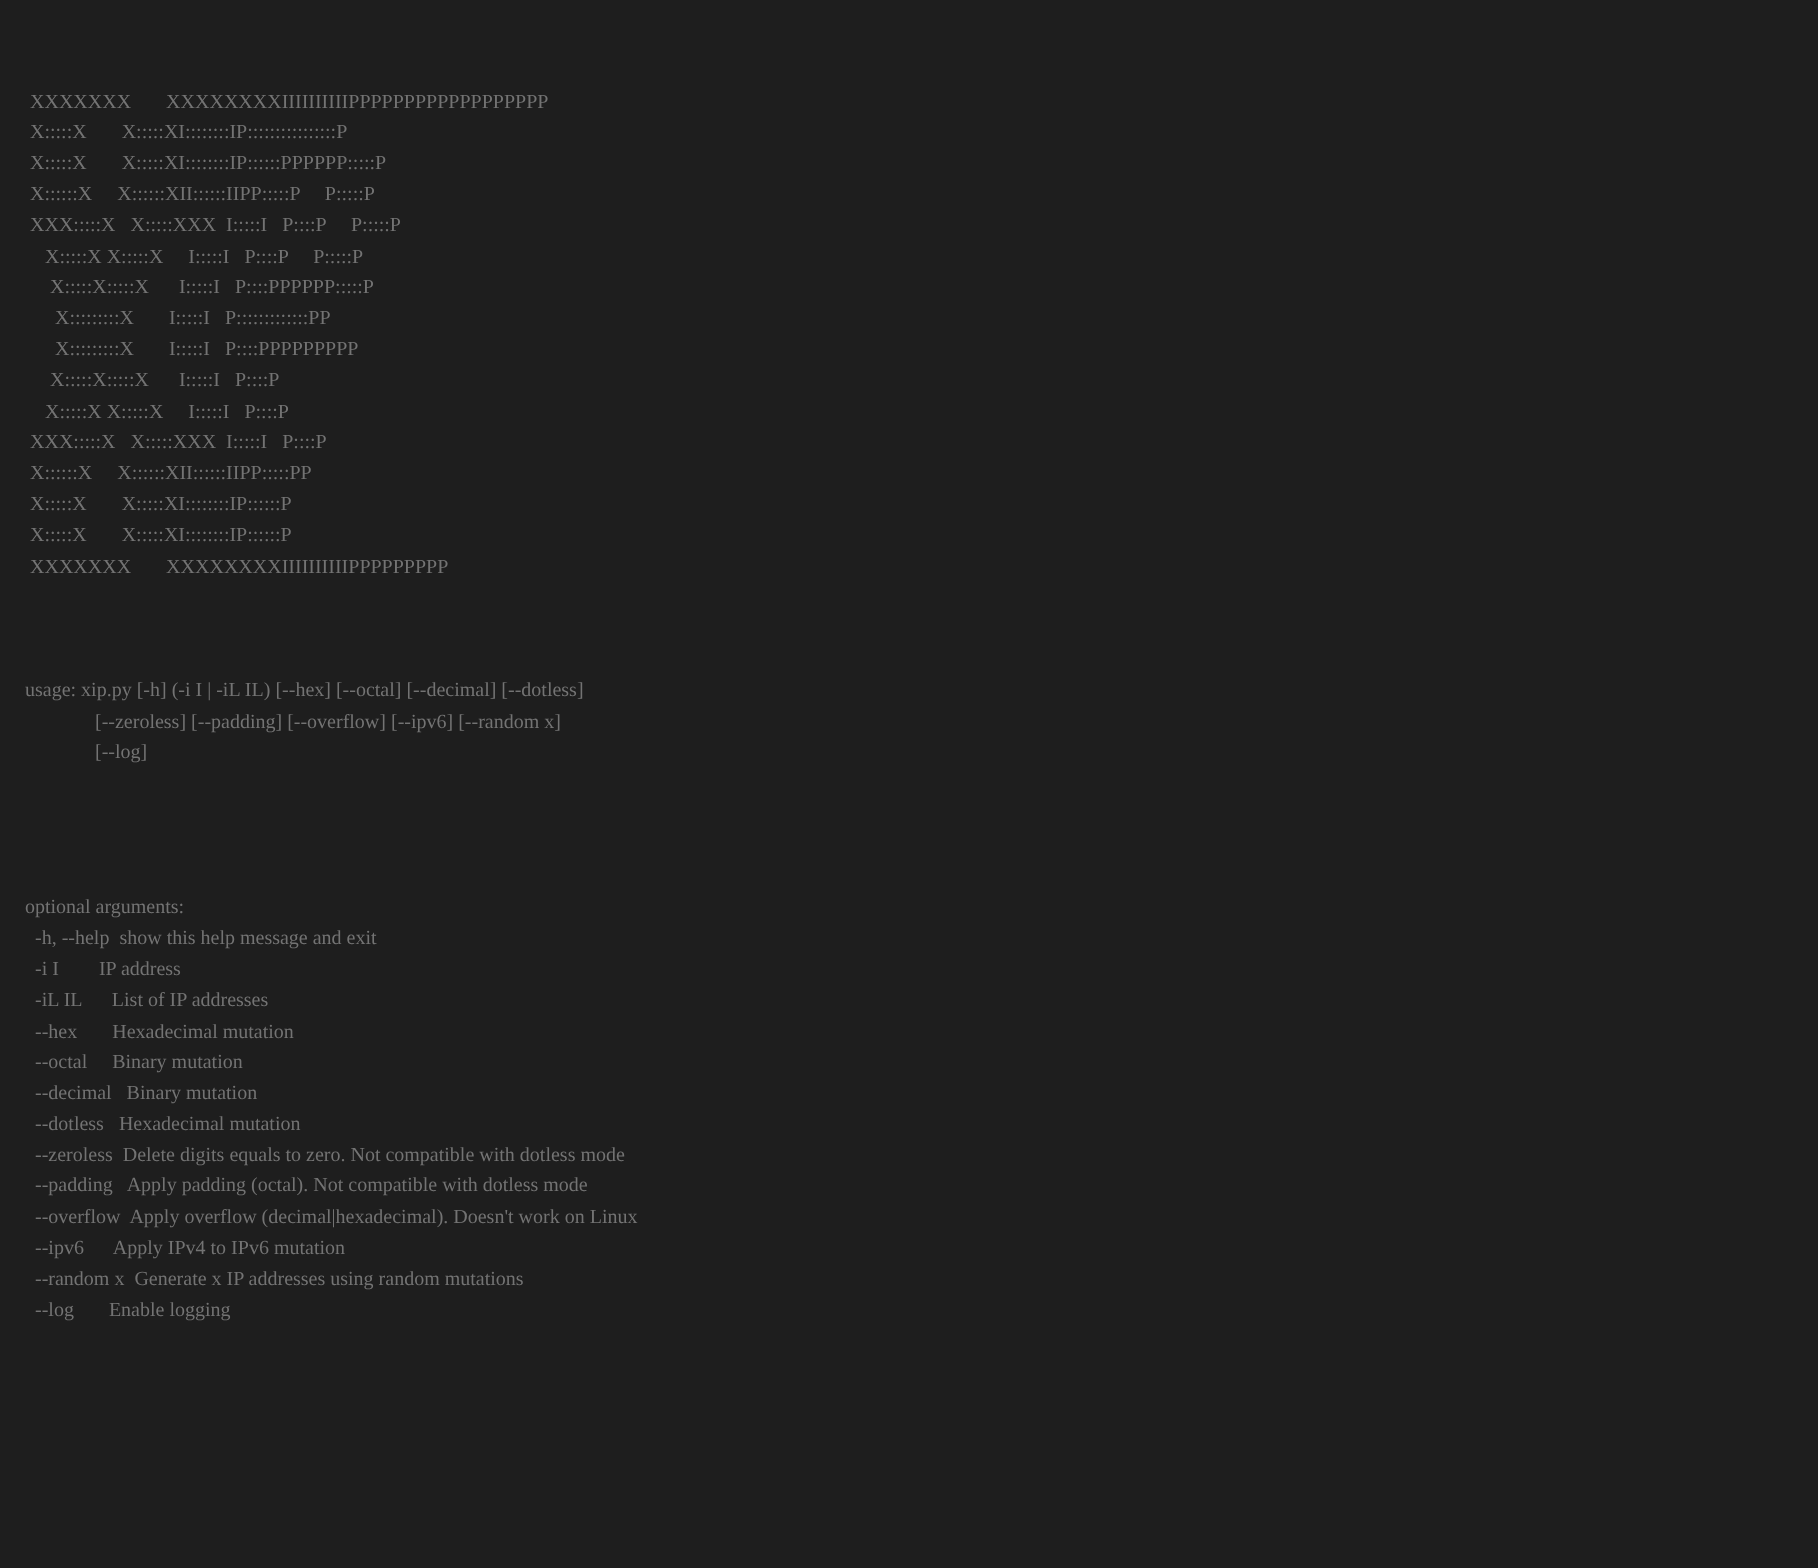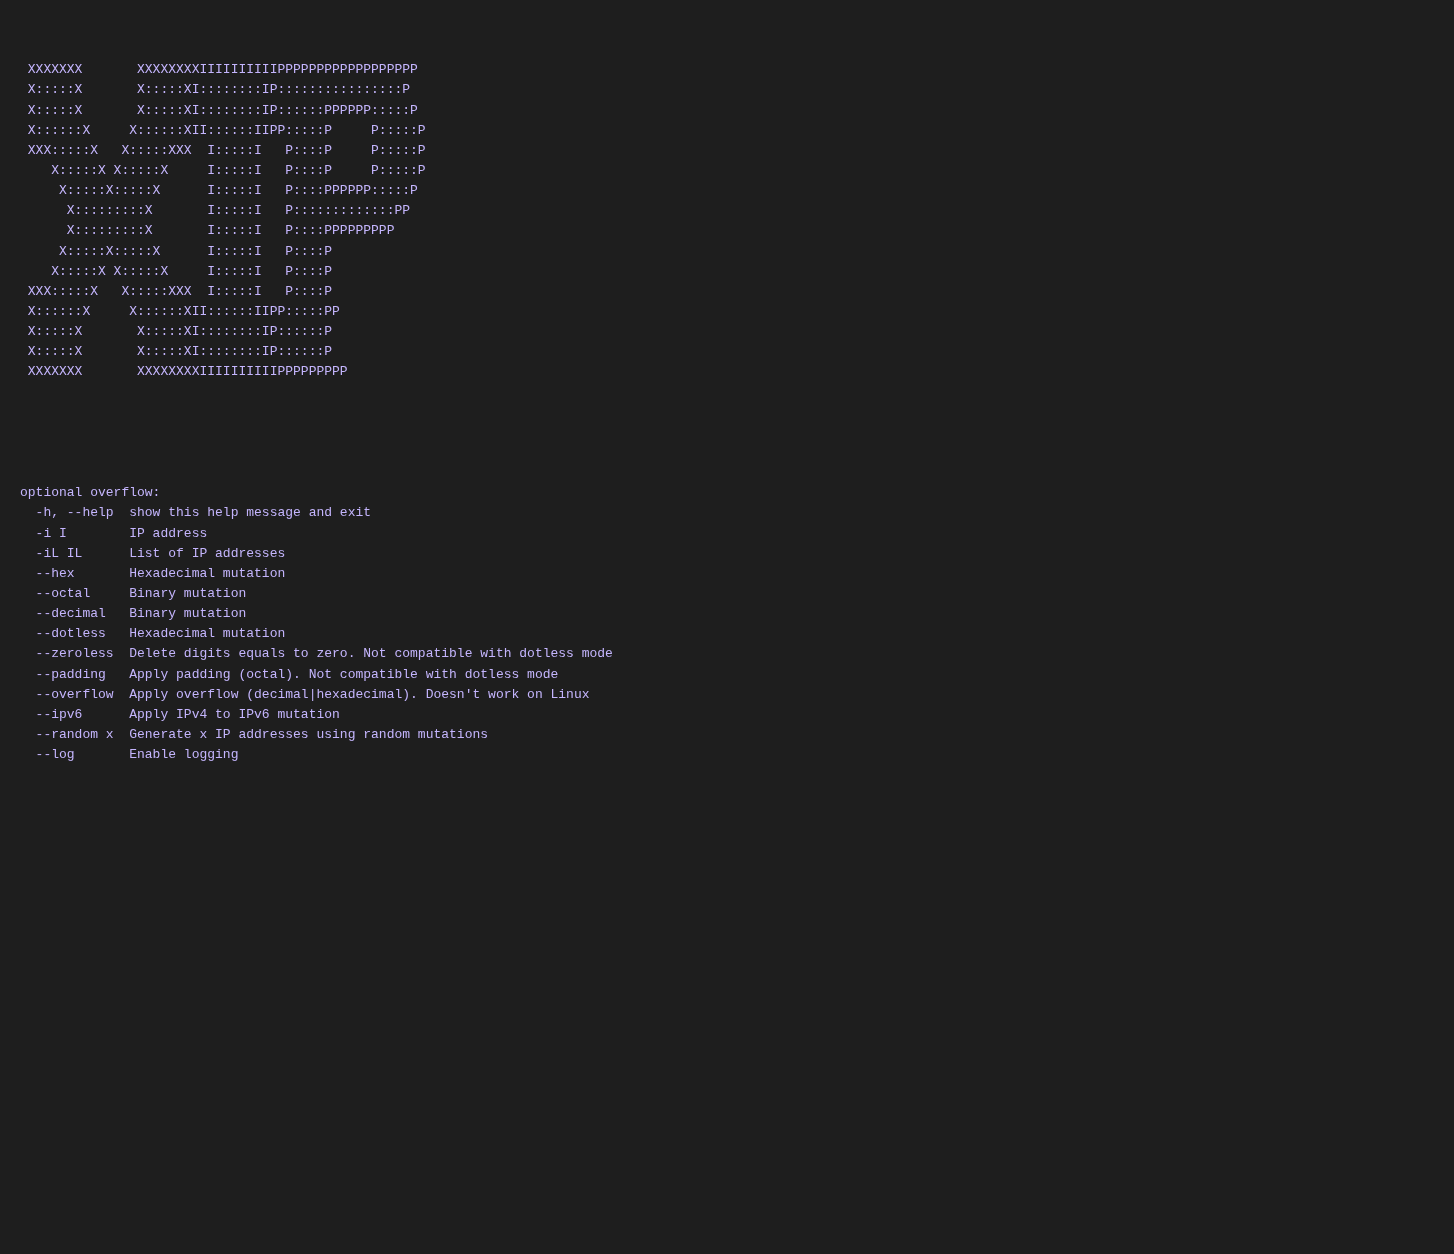--- a/index.html
+++ b/index.html
@@ -14,24 +14,24 @@
       font-family: 'Courier New', Courier, monospace;
       font-size: 16px;
       line-height: 1.5;
       padding: 20px 20px 30px 20px;
       width: 1454px;
       min-height: 1254px;
     }
 
     .terminal-content {
       white-space: pre;
-      font-family: Liberation Mono, monospace;
-      font-size: 13px;
+      font-family: Liberation Serif, serif;
+      font-size: 16px;
       line-height: 1.55;
-      color: #c4b5fd;
+      color: #737373;
     }
   </style>
 </head>
 <body>
 
 <div class="terminal-content">
 <div>
  XXXXXXX       XXXXXXXXIIIIIIIIIIPPPPPPPPPPPPPPPPPP
  X:::::X       X:::::XI::::::::IP::::::::::::::::P
  X:::::X       X:::::XI::::::::IP::::::PPPPPP:::::P
@@ -43,24 +43,29 @@
       X:::::::::X       I:::::I   P::::PPPPPPPPP
      X:::::X:::::X      I:::::I   P::::P
     X:::::X X:::::X     I:::::I   P::::P
  XXX:::::X   X:::::XXX  I:::::I   P::::P
  X::::::X     X::::::XII::::::IIPP:::::PP
  X:::::X       X:::::XI::::::::IP::::::P
  X:::::X       X:::::XI::::::::IP::::::P
  XXXXXXX       XXXXXXXXIIIIIIIIIIPPPPPPPPP
 </div>
 
+<div>
+<span>usage: xip.py [-h] (-i I | -iL IL) [--hex] [--octal] [--decimal] [--dotless]</span>
+<span>              [--zeroless] [--padding] [--overflow] [--ipv6] [--random x]</span>
+<span>              [--log]</span>
+</div>
 
 
 <div>
-<span>optional overflow:</span>
+<span>optional arguments:</span>
   -h, --help  show this help message and exit
   -i I        IP address
   -iL IL      List of IP addresses
   --hex       Hexadecimal mutation
   --octal     Binary mutation
   --decimal   Binary mutation
   --dotless   Hexadecimal mutation
   --zeroless  Delete digits equals to zero. Not compatible with dotless mode
   --padding   Apply padding (octal). Not compatible with dotless mode
   --overflow  Apply overflow (decimal|hexadecimal). Doesn't work on Linux

